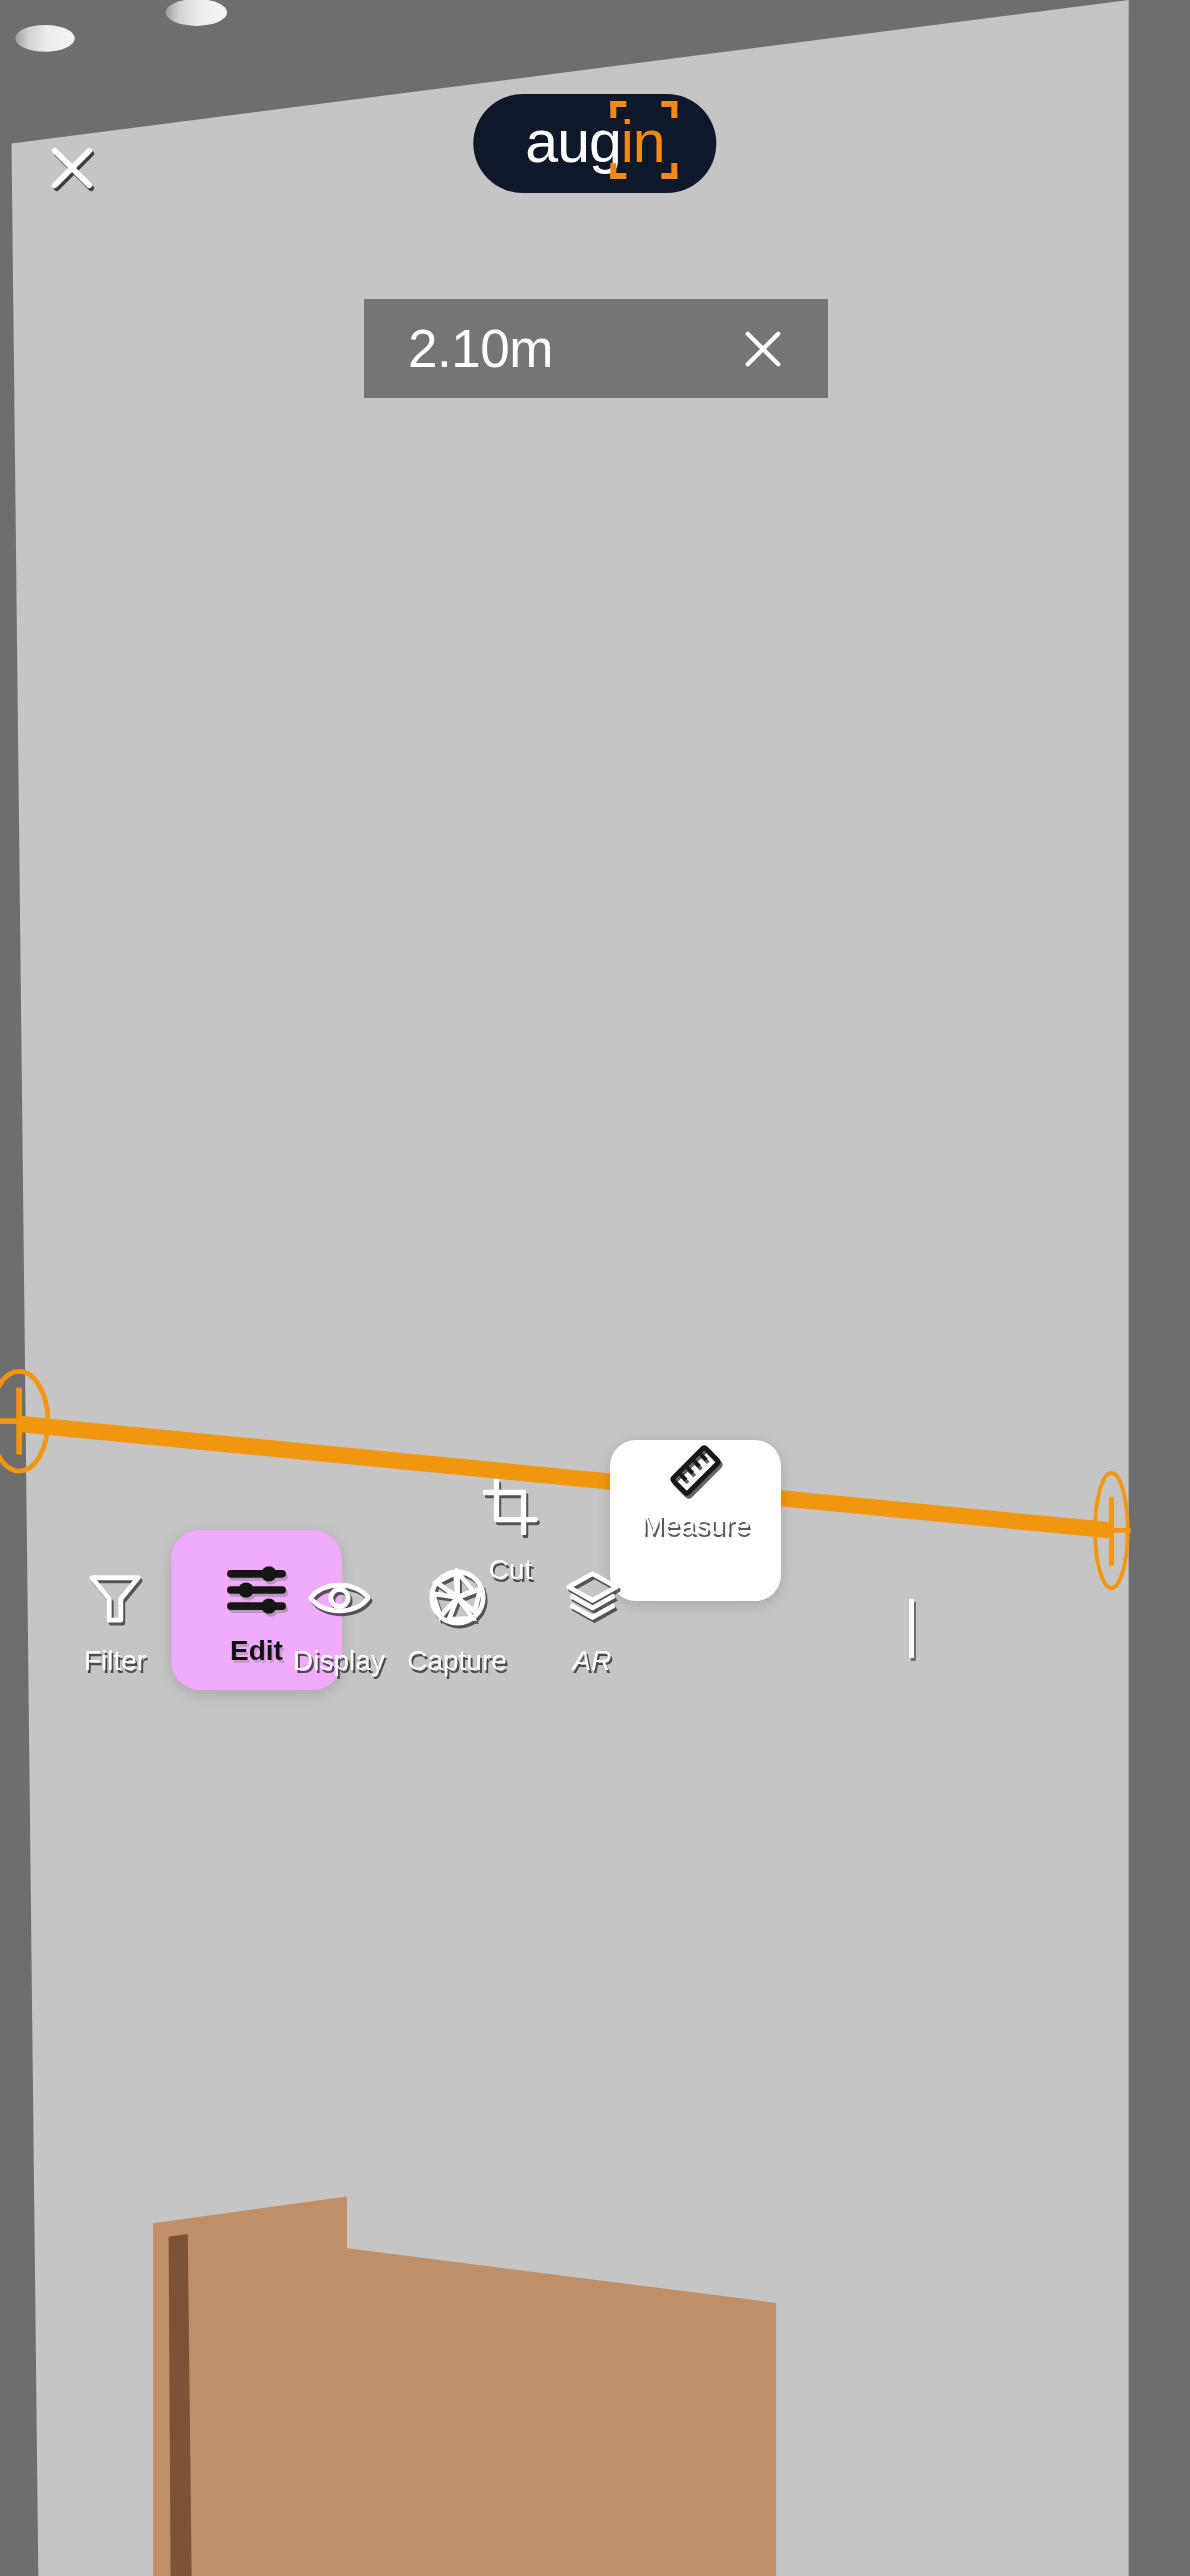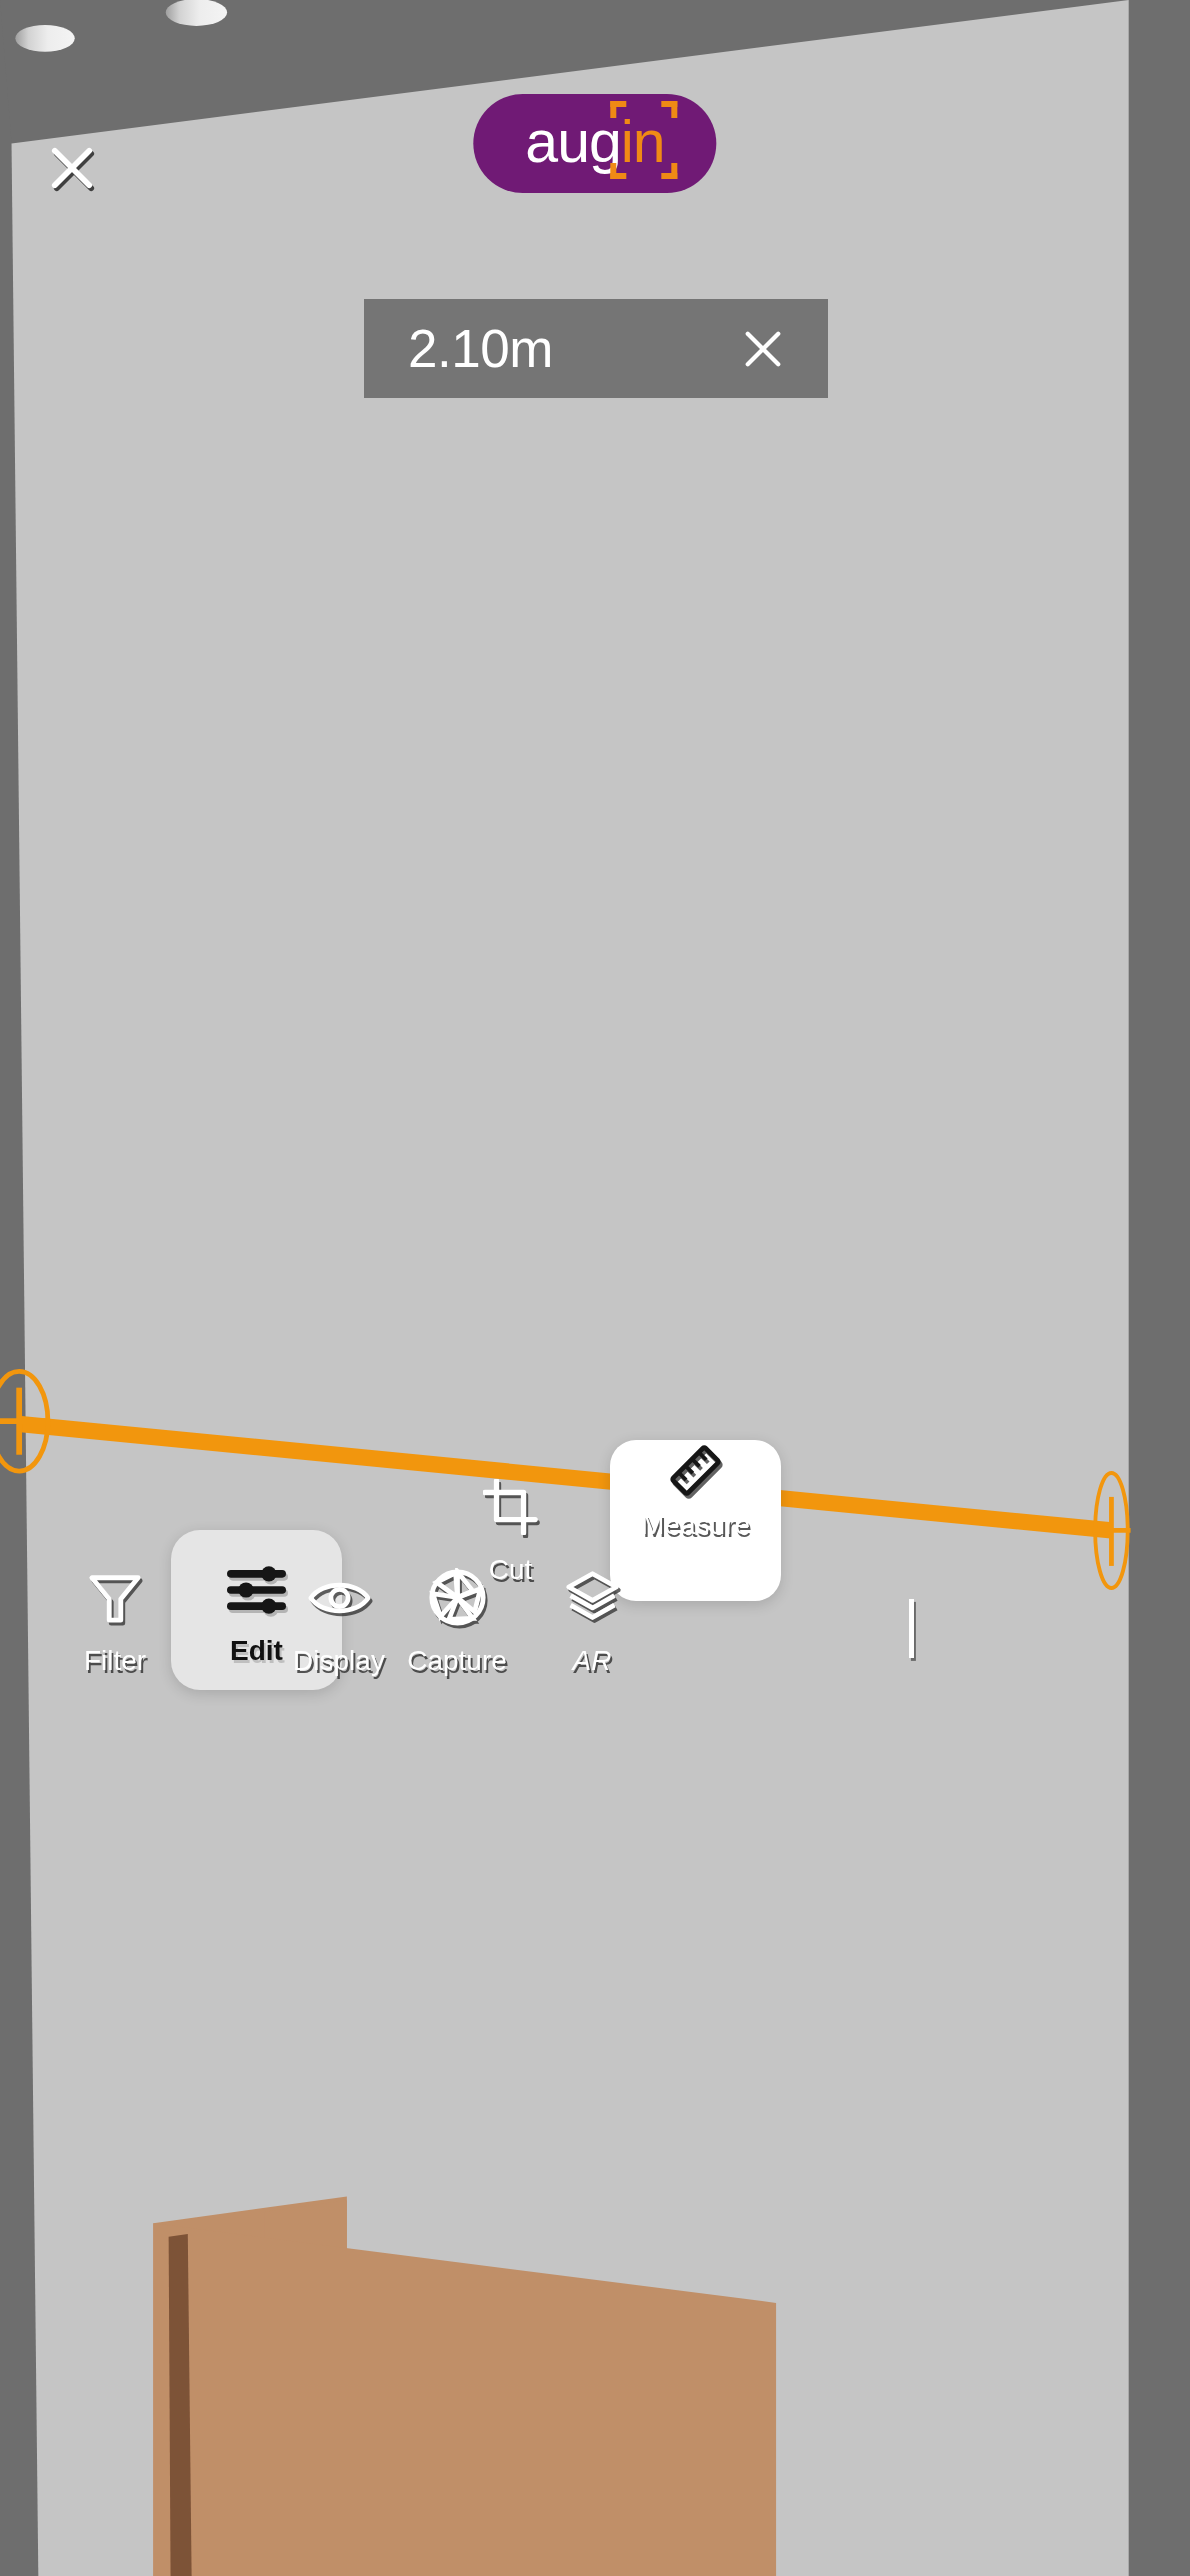--- a/index.html
+++ b/index.html
@@ -31,21 +31,21 @@
     display:flex; align-items:center; justify-content:center;
     cursor:pointer;
     z-index:40;
   }
   .close-top svg { display:block; filter: drop-shadow(2.9px 3.8px 0 rgba(40,40,40,.85)); }
 
   .brand {
     position:absolute;
     left:50%; transform:translateX(-50%);
     top:94px;
-    background:#701a75;
+    background:#0f172a;
     border-radius:54px;
     padding:19px 52px 21px 52px;
     display:flex; align-items:flex-start; justify-content:center;
     z-index:40;
   }
   .brand-text {
     font-size:59px;
     font-weight:400;
     letter-spacing:-1px;
     line-height:1;
@@ -116,21 +116,21 @@
     z-index:45;
   }
   .tb-item {
     position:absolute;
     bottom:-161px;
     width:144px;
     display:flex; flex-direction:column; align-items:center; gap:19px;
     cursor:pointer;
   }
   .tb-item.active {
-    background:#e5e5e5;
+    background:#f0abfc;
     border-radius:29px;
     width:171px;
     padding:29px 0 25px 0;
     bottom:-176px;
     gap:17px;
     box-shadow:0 3.8px 13.4px rgba(0,0,0,.14);
     justify-content:flex-end;
   }
   .tb-label {
     font-size:28px;

